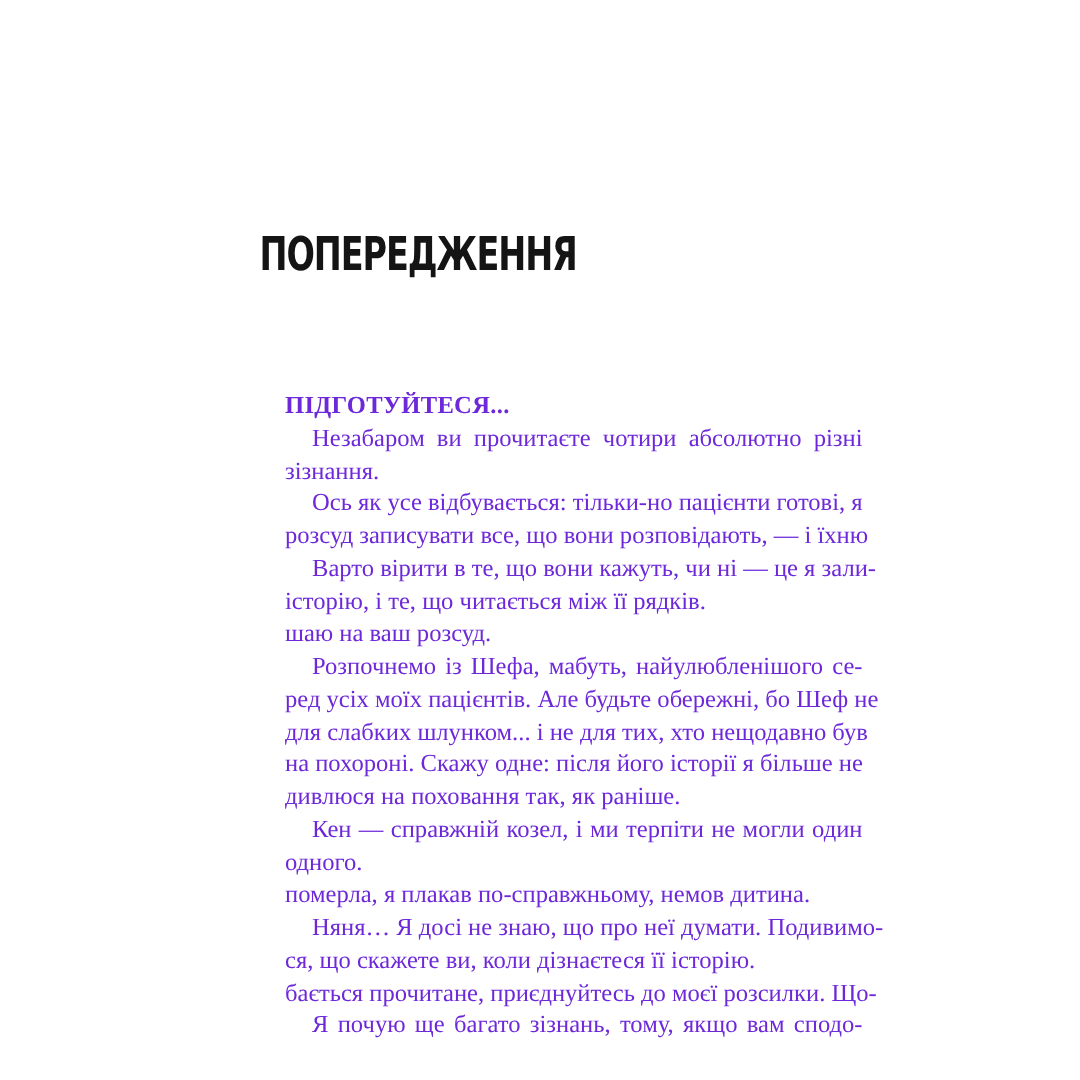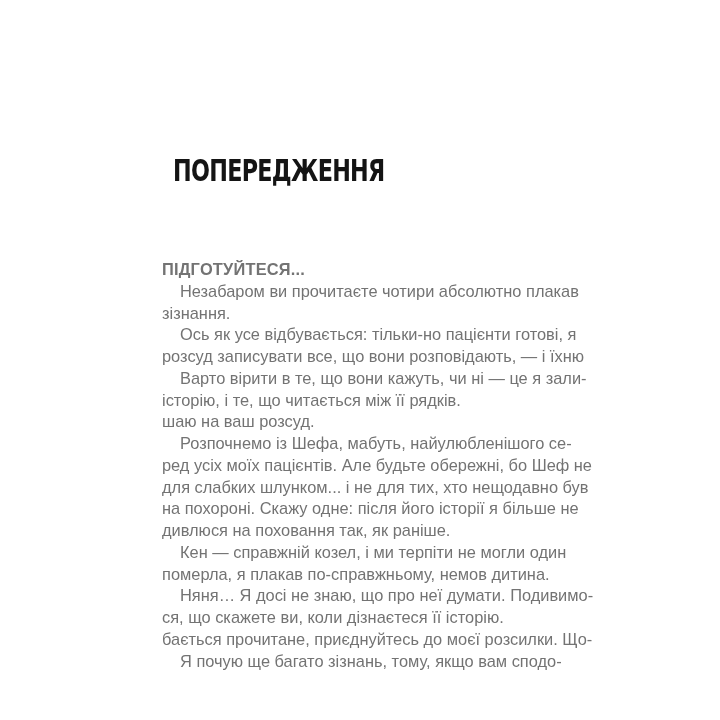--- a/index.html
+++ b/index.html
@@ -30,27 +30,27 @@
       font-size: 31px;
       line-height: 36px;
       color: #141414;
       letter-spacing: -1px;
       transform: scaleX(0.72);
       transform-origin: left top;
       white-space: nowrap;
     }
     .text-block {
       position: absolute;
-      left: 162px;
+      left: 190px;
       top: 259px;
       width: 385px;
-      font-family: Liberation Sans, sans-serif;
+      font-family: Liberation Serif, serif;
       font-size: 16.4px;
       line-height: 21.75px;
-      color: #737373;
+      color: #6d28d9;
     }
     .line {
       display: block;
       height: 21.75px;
       white-space: nowrap;
     }
     .line.justify {
       text-align: justify;
       text-align-last: justify;
     }
@@ -64,33 +64,34 @@
   </style>
 </head>
 <body>
 
 <div class="page">
   <h1 class="chapter-title">ПОПЕРЕДЖЕННЯ</h1>
 
   <div class="text-block">
     <div class="line section-heading">ПІДГОТУЙТЕСЯ...</div>
     <div id="lines-container">
-        <div class="line indent justify">Незабаром ви прочитаєте чотири абсолютно плакав</div>
+        <div class="line indent justify">Незабаром ви прочитаєте чотири абсолютно різні</div>
         <div class="line">зізнання.</div>
         <div class="line indent justify">Ось як усе відбувається: тільки-но пацієнти готові, я</div>
         <div class="line justify">розсуд записувати все, що вони розповідають, — і їхню</div>
         <div class="line indent justify">Варто вірити в те, що вони кажуть, чи ні — це я зали-</div>
         <div class="line">історію, і те, що читається між її рядків.</div>
         <div class="line">шаю на ваш розсуд.</div>
         <div class="line indent justify">Розпочнемо із Шефа, мабуть, найулюбленішого се-</div>
         <div class="line justify">ред усіх моїх пацієнтів. Але будьте обережні, бо Шеф не</div>
         <div class="line justify">для слабких шлунком... і не для тих, хто нещодавно був</div>
         <div class="line justify">на похороні. Скажу одне: після його історії я більше не</div>
         <div class="line">дивлюся на поховання так, як раніше.</div>
         <div class="line indent justify">Кен — справжній козел, і ми терпіти не могли один</div>
+        <div class="line">одного.</div>
         <div class="line">померла, я плакав по-справжньому, немов дитина.</div>
         <div class="line indent justify">Няня… Я досі не знаю, що про неї думати. Подивимо-</div>
         <div class="line">ся, що скажете ви, коли дізнаєтеся її історію.</div>
         <div class="line justify">бається прочитане, приєднуйтесь до моєї розсилки. Що-</div>
         <div class="line indent justify">Я почую ще багато зізнань, тому, якщо вам сподо-</div>
       </div>
   </div>
 </div>
 
 </body></html>

